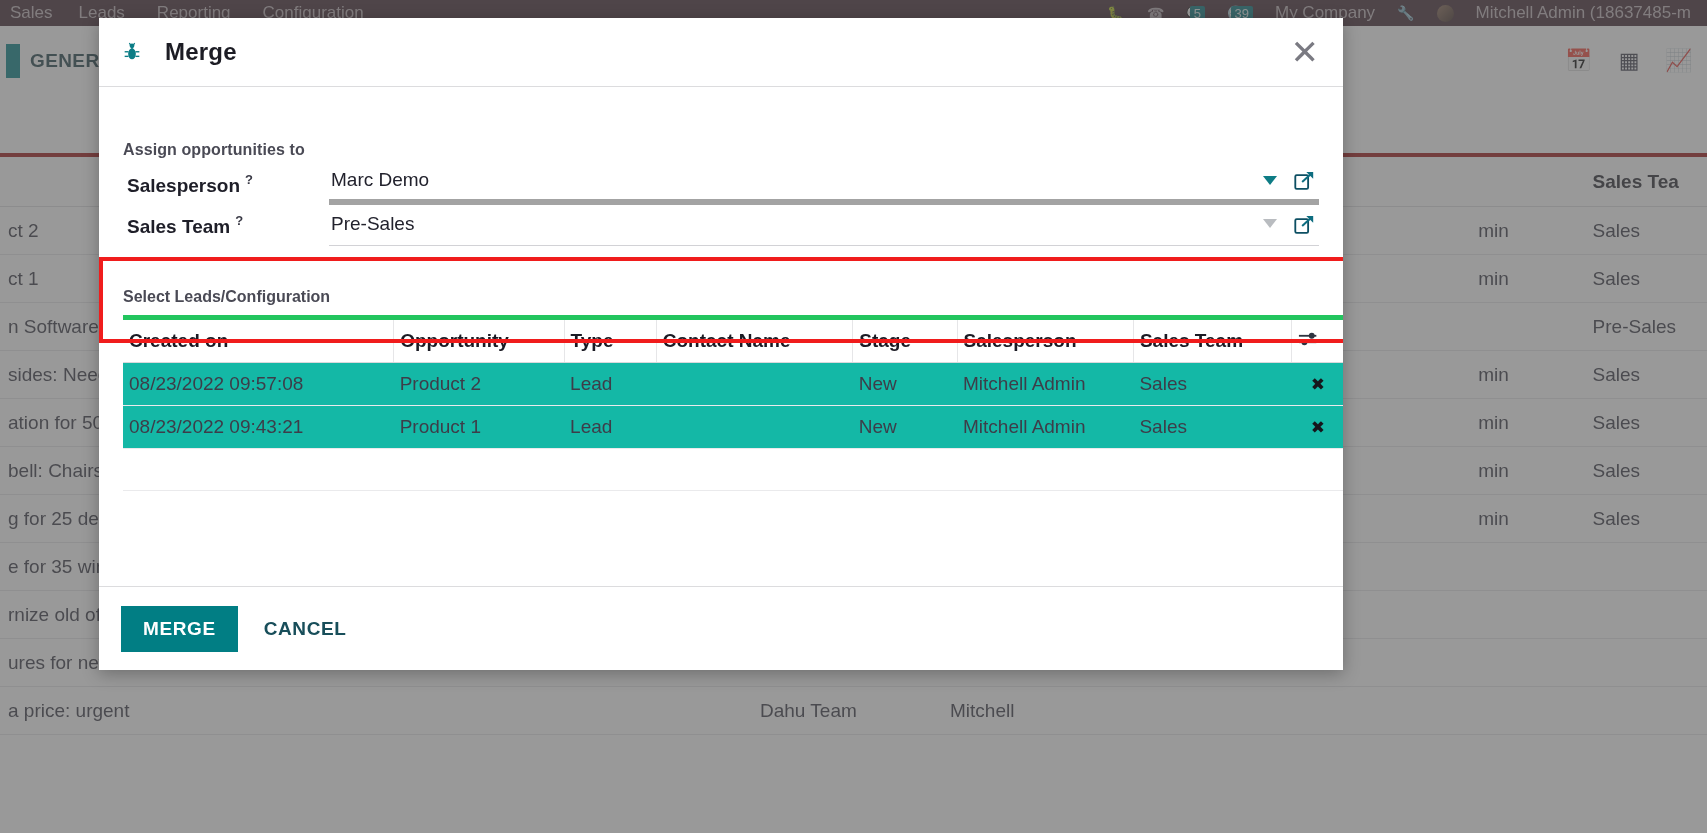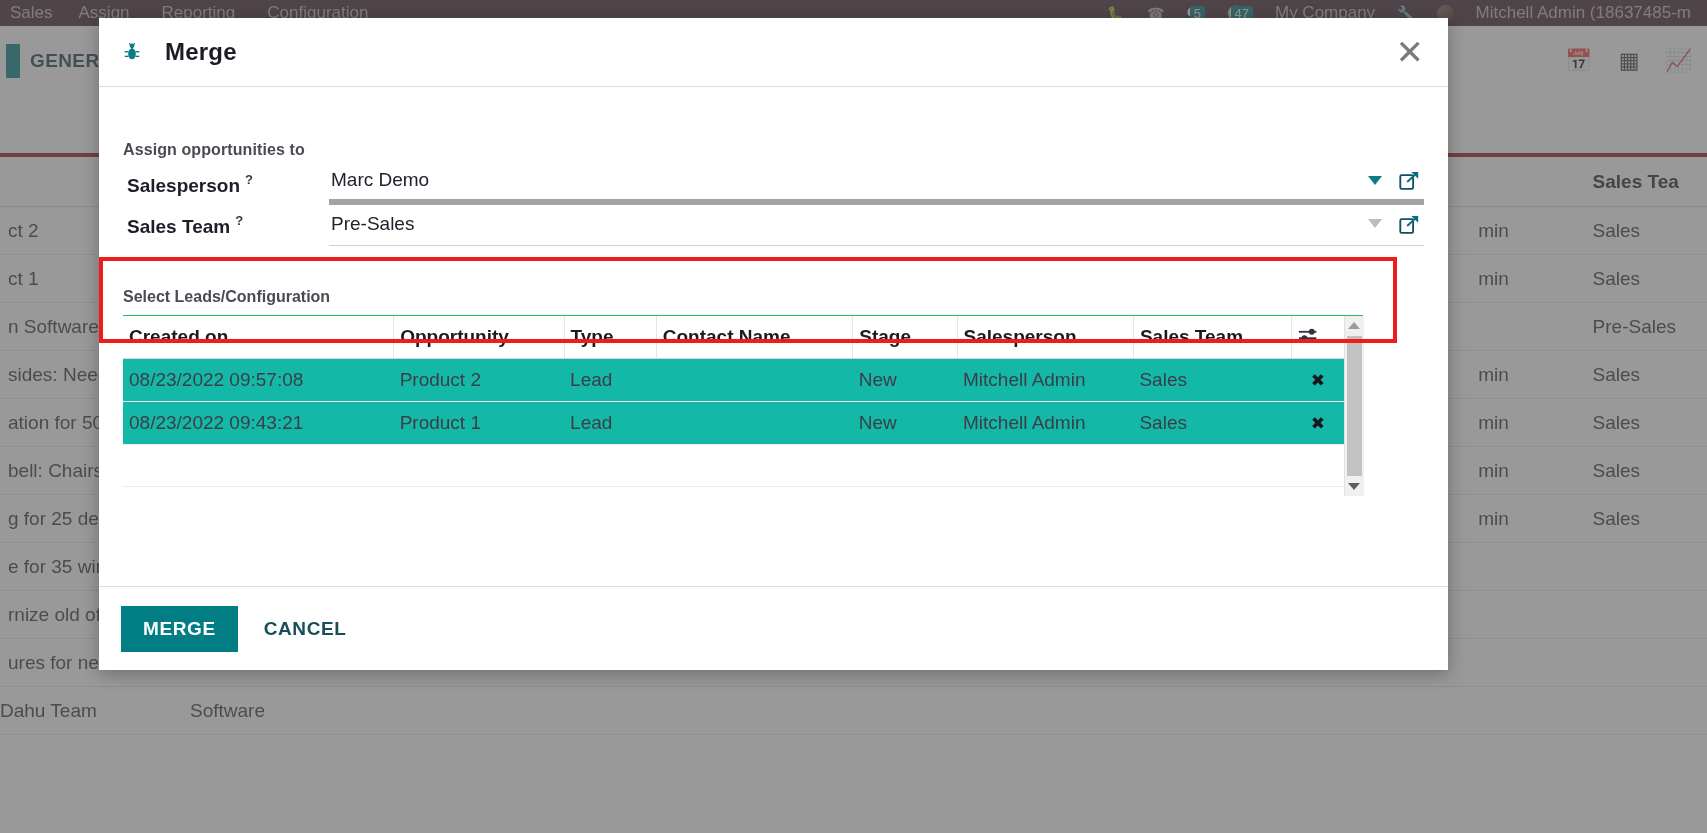--- a/index.html
+++ b/index.html
@@ -77,21 +77,21 @@
   .bg-cell-team  { width: 120px; }
   .bg-th { font-weight: 700; color: #22222b; font-size: 19px; }
 
   #dim-overlay {
     position: absolute; inset: 0; background: rgba(90,90,90,0.62);
   }
 
   
   #modal {
     position: absolute;
-    left: 99px; top: 18px; width: 1349px; height: 652px;
+    left: 99px; top: 18px; width: 1244px; height: 652px;
     background: #ffffff;
     box-shadow: 0 4px 16px rgba(0,0,0,.28);
     display: flex; flex-direction: column;
   }
   .modal-header {
     height: 69px; display: flex; align-items: center;
     border-bottom: 1px solid #dcdcde; padding: 0 24px 0 22px;
     flex: 0 0 auto;
   }
   .bug-icon { width: 22px; height: 22px; margin-right: 22px; flex:0 0 auto;}
@@ -144,21 +144,21 @@
   .caret.muted { border-top-color: #b9bcc0; }
   .ext-link { width: 22px; height: 22px; flex: 0 0 auto; margin-right: 4px; margin-bottom: 4px;}
 
   .list-label {
     font-size: 16px; font-weight: 700; color: #4a4a55;
     margin-top: 42px; margin-bottom: 9px;
   }
 
   
   .o2m {
-    border-top: 1px solid #22c55e;
+    border-top: 5px solid #22c55e;
     display: flex;
     width: 1240px;
   }
   .o2m-main { flex: 1 1 auto; }
   table.lines { border-collapse: collapse; width: 100%; table-layout: fixed; }
   table.lines th {
     text-align: left; font-size: 19px; font-weight: 700; color: #1b1b24;
     padding: 10px 6px 10px 6px; border-bottom: 1px solid #d9d9dc;
     border-right: 1px solid #e6e6e8; white-space: nowrap;
   }
@@ -213,34 +213,34 @@
   }
 </style>
 </head>
 <body>
 
 <div id="bg-app">
 
   <div class="bg-navbar">
     <span>Sales</span>
     <div class="nav-menu">
-      <span>Assign</span>
+      <span>Leads</span>
       <span>Reporting</span>
       <span>Configuration</span>
     </div>
     <div class="nav-right">
       <span class="nav-ico">🐛</span>
       <span class="nav-ico">☎</span>
       <span class="nav-chip">
         <span class="nav-ico">💬</span>
         <span class="nav-badge">5</span>
       </span>
       <span class="nav-chip">
         <span class="nav-ico">🕑</span>
-        <span class="nav-badge">47</span>
+        <span class="nav-badge">39</span>
       </span>
       <span>My Company</span>
       <span class="nav-ico">🔧</span>
       <span class="nav-avatar"></span>
       <span>Mitchell Admin (18637485-m</span>
     </div>
   </div>
 
   <div class="bg-ctrlbar">
     <div class="gen-btn"></div>
@@ -327,22 +327,23 @@
           <span class="bg-cell-team"></span>
         </div>
         <div class="bg-row">
           <span class="bg-cell-title">ures for new</span>
           <span class="bg-cell-mail"></span>
           <span class="bg-cell-city"></span>
           <span class="bg-cell-person"></span>
           <span class="bg-cell-team"></span>
         </div>
         <div class="bg-row">
+          <span class="bg-cell-title">a price: urgent</span>
           <span class="bg-cell-city">Dahu Team</span>
-          <span class="bg-cell-country">Software</span>
+          <span class="bg-cell-country">Mitchell</span>
         </div>
       </div>
   </div>
 
   <div id="dim-overlay"></div>
 </div>
 
 <div id="modal">
 
   <div class="modal-header">

